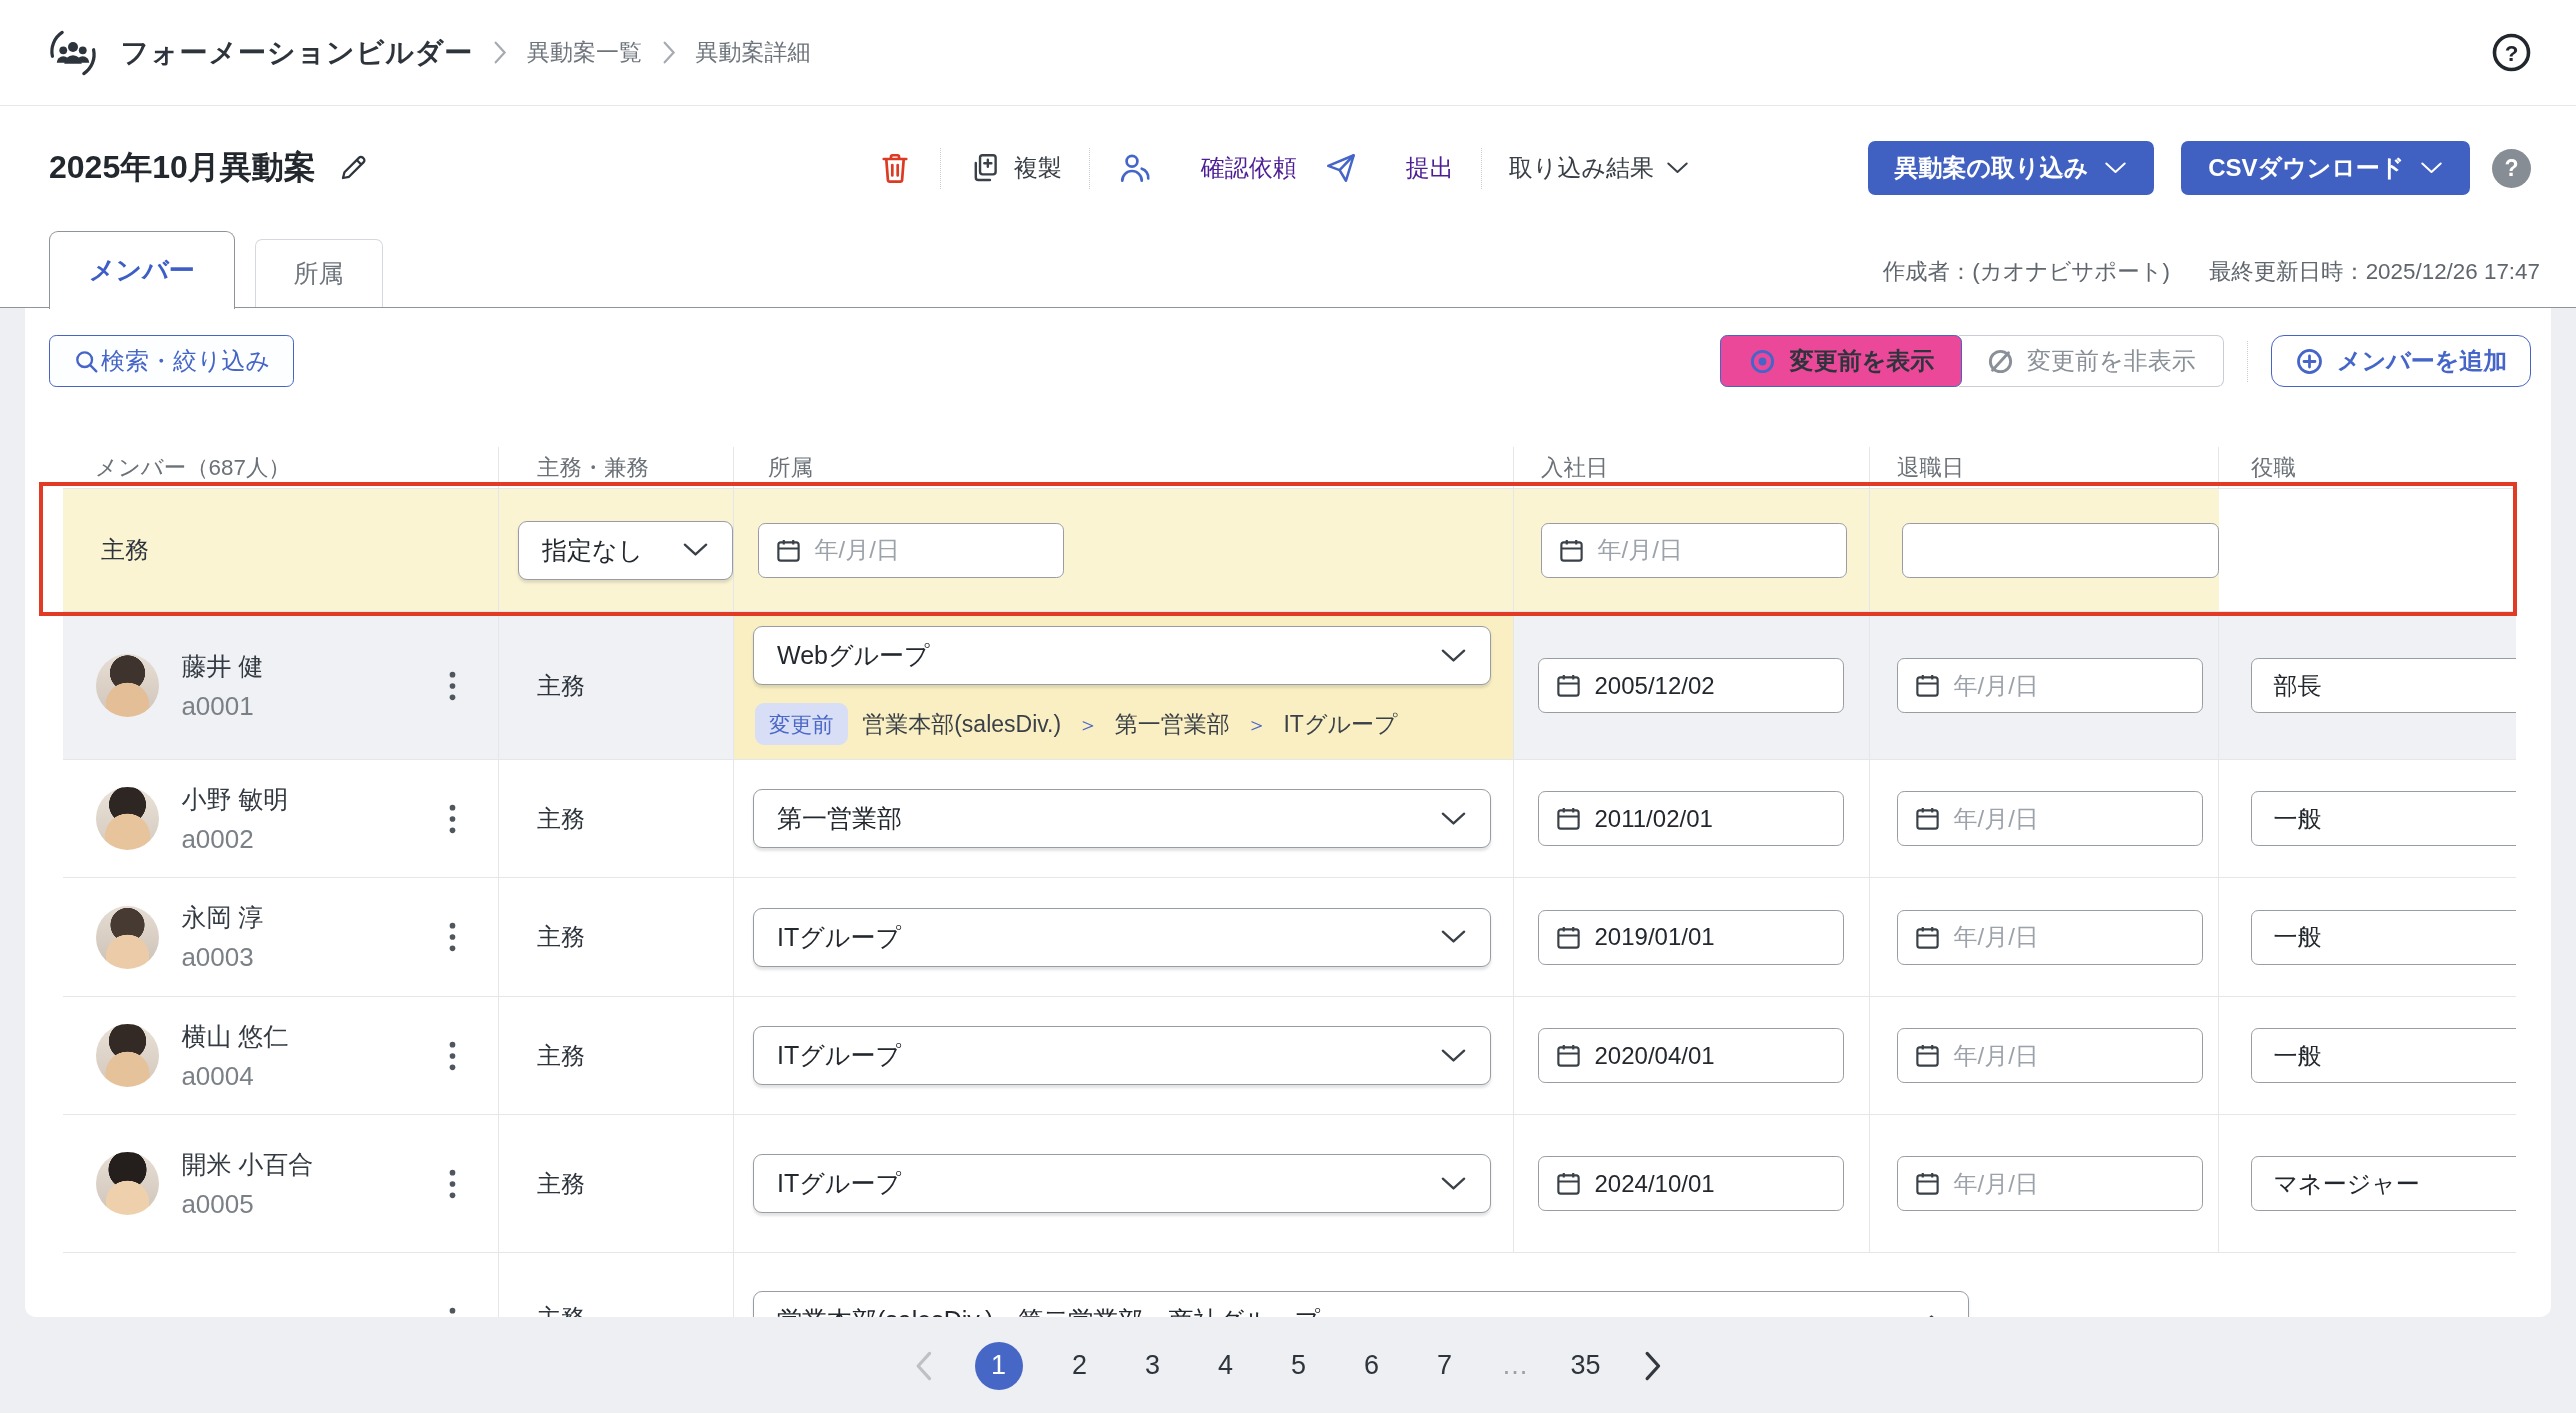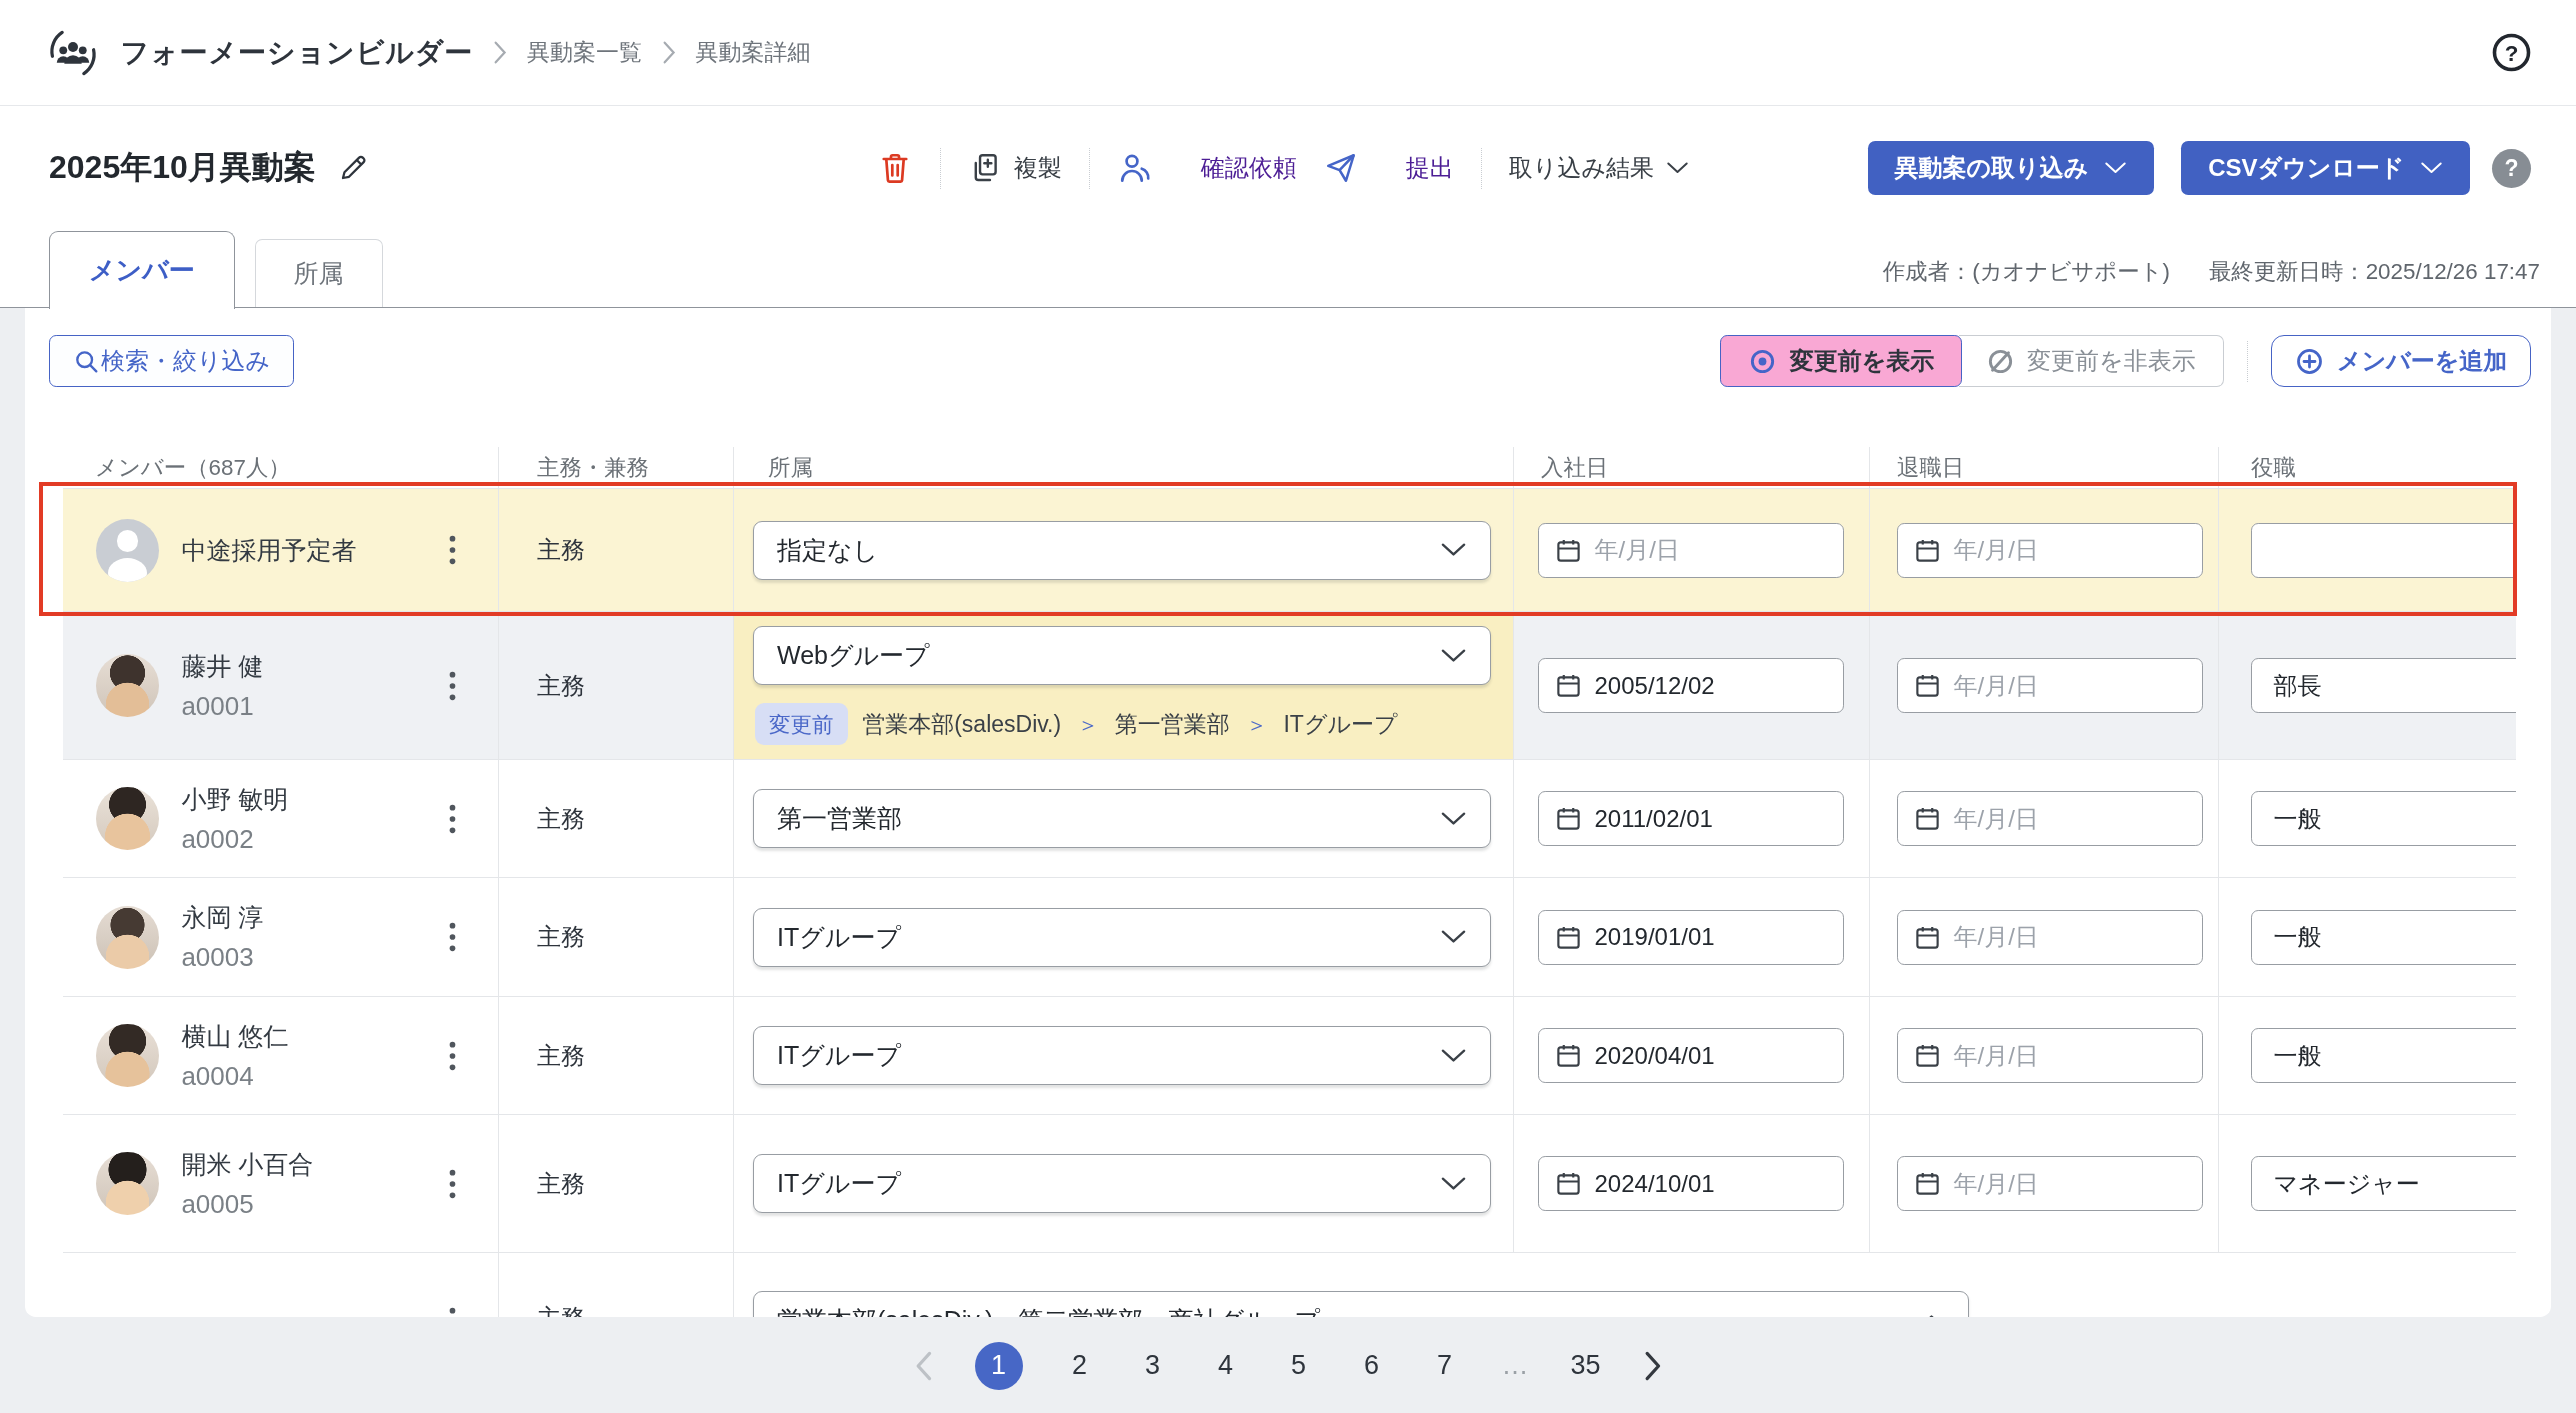--- a/index.html
+++ b/index.html
@@ -44,21 +44,21 @@
 
   
   .panel { position:relative; margin:0 25px; height:1009px; background:#fff; border-radius:0 0 10.7px 10.7px; overflow:hidden; }
 
   .toolbar { position:absolute; top:27px; left:24px; right:19.7px; display:flex; align-items:center; }
   .search-btn { height:52px; border:1.8px solid #4663C5; border-radius:7.2px; background:#FDFEFF; color:#4565C8; font-size:24px;
     display:flex; align-items:center; gap:1px; padding:0 23px; box-sizing:border-box; }
   .right-tools { margin-left:auto; display:flex; align-items:center; gap:23px; }
   .segment { display:flex; align-items:stretch; }
   .seg { height:52px; display:flex; align-items:center; gap:12.5px; font-size:24px; padding:0 27px; box-sizing:border-box; white-space:nowrap; }
-  .seg.active { border:1.8px solid #4663C5; border-radius:7.2px; background:#f9a8d4; color:#2E343C; font-weight:bold; position:relative; z-index:1; }
+  .seg.active { border:1.8px solid #4663C5; border-radius:7.2px; background:#ec4899; color:#2E343C; font-weight:bold; position:relative; z-index:1; }
   .seg.inactive { border:0.9px solid #C9CDD2; border-left:none; border-radius:0 7.2px 7.2px 0; background:#fff; color:#8A9097; margin-left:-3.6px; }
   .add-btn { height:52px; border:1.8px solid #4663C5; border-radius:13px; background:#fff; color:#4565C8; font-weight:bold; font-size:24px;
     display:flex; align-items:center; gap:13.4px; padding:0 23px; box-sizing:border-box; }
 
   
   .tablewrap { position:absolute; left:38px; top:139px; width:2453px; overflow:hidden; }
   .trow { display:grid; grid-template-columns:436px 235px 780px 356px 349px 537px; width:2692px; box-sizing:border-box; }
   .trow + .trow { border-top:0.9px solid #E4E6E9; }
   .td { border-right:0.9px solid #E4E6E9; display:flex; align-items:center; box-sizing:border-box; min-width:0; }
   .td:last-child { border-right:none; }
@@ -286,33 +286,20 @@
     <div class="trow thead">
       <div class="td h-member">メンバー（687人）</div>
       <div class="td h-duty">主務・兼務</div>
       <div class="td h-dept">所属</div>
       <div class="td h-hire">入社日</div>
       <div class="td h-leave">退職日</div>
       <div class="td h-pos">役職</div>
     </div>
 
     <div class="trow r1">
-      <div class="td member-cell">
-        <span class="avatar ph"></span>
-        <span class="name-block">
-            <span class="m-name">中途採用予定者</span>
-          </span>
-        <span class="kebab">
-          <svg width="9" height="34" viewBox="0 0 6 24">
-              <circle cx="3" cy="4" r="2" fill="#50565D"></circle>
-              <circle cx="3" cy="12" r="2" fill="#50565D"></circle>
-              <circle cx="3" cy="20" r="2" fill="#50565D"></circle>
-            </svg>
-        </span>
-      </div>
       <div class="td duty-cell">主務</div>
       <div class="td dept-cell">
         <div class="select">
           <span>指定なし</span>
           <span class="chev">
             <svg width="27" height="16" viewBox="0 0 30 18" fill="none">
                 <path d="M3 3 L15 14 L27 3" stroke="#3A4047" stroke-width="2.6" stroke-linecap="round" stroke-linejoin="round"></path>
               </svg>
           </span>
         </div>

